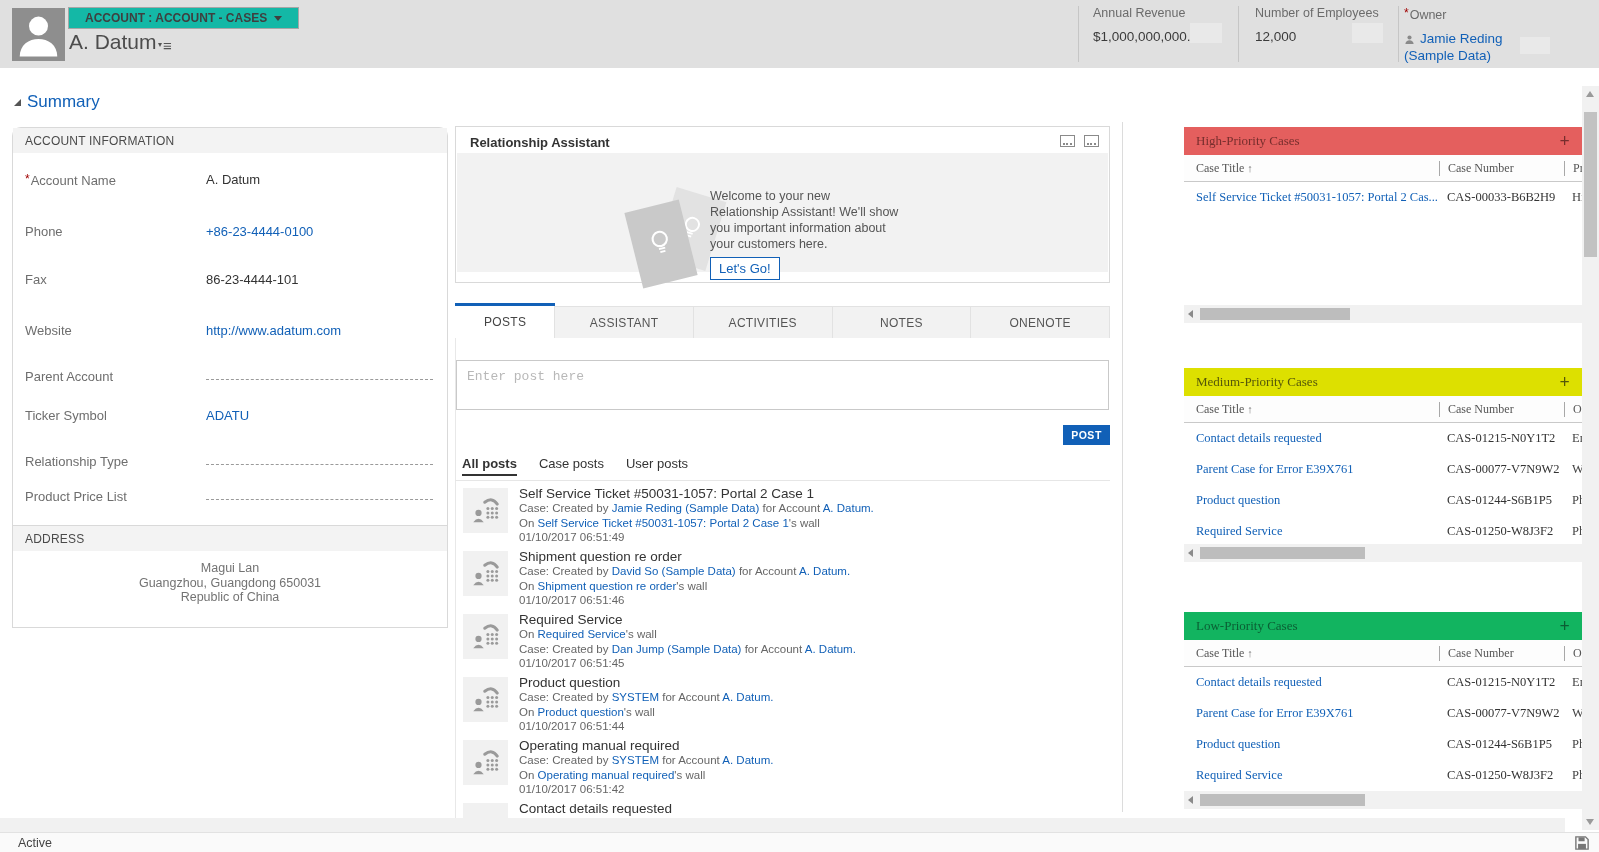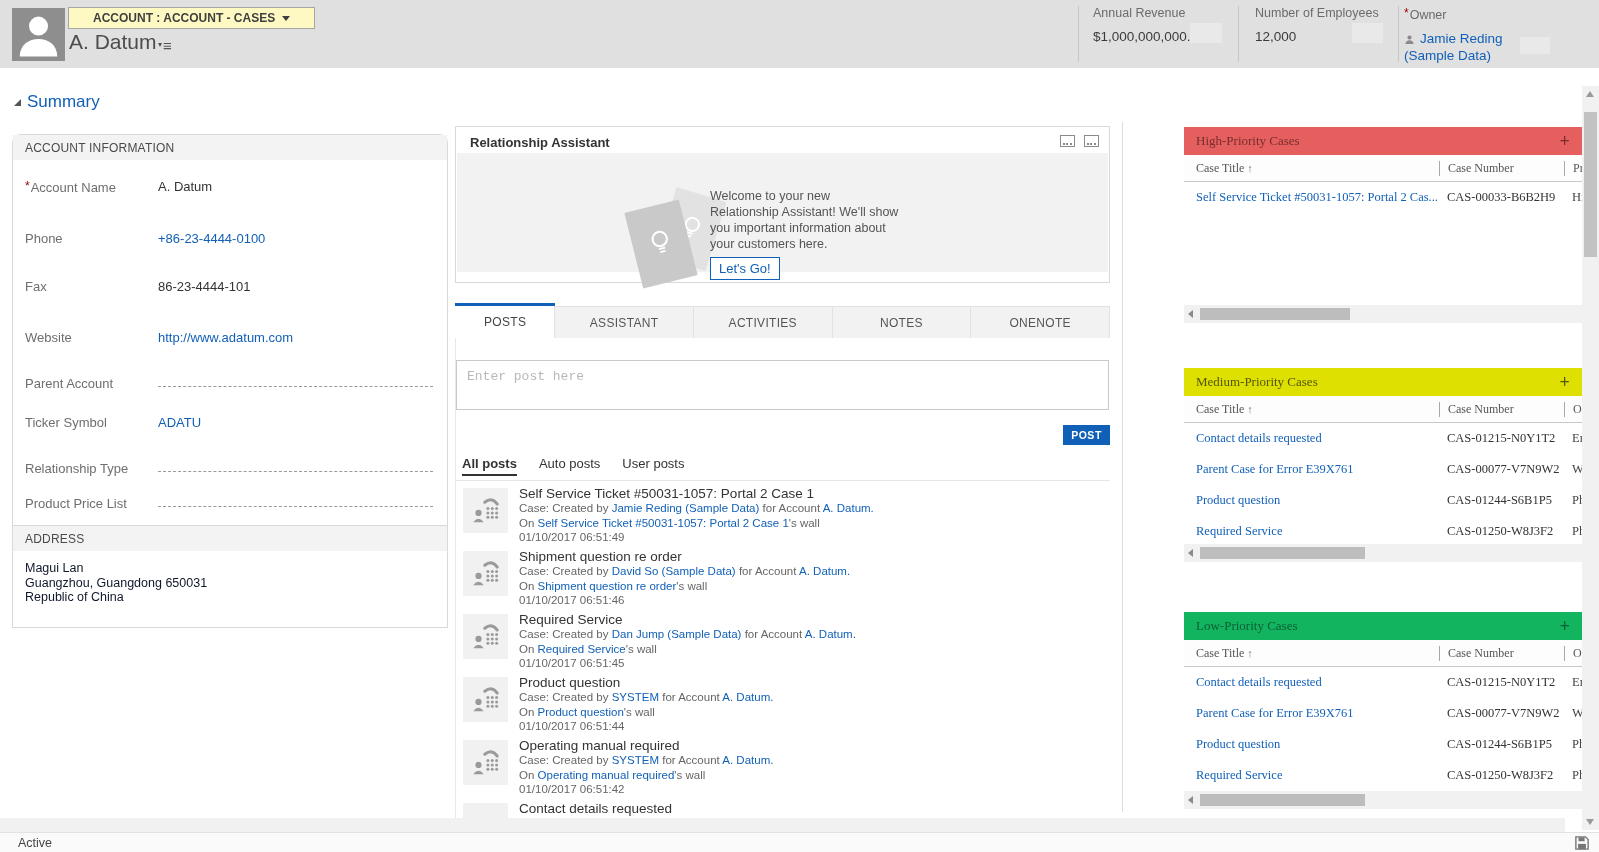--- a/index.html
+++ b/index.html
@@ -4,21 +4,21 @@
 <style>
   * { margin:0; padding:0; box-sizing:border-box; }
   html,body { background:#fff; }
   body { font-family:"Liberation Sans", sans-serif; }
   .screen { position:relative; width:1599px; height:852px; background:#fff; overflow:hidden; color:#333; font-size:13px; }
 
   
   .app-header { position:absolute; left:0; top:0; width:100%; height:68px; background:#e0e0e0; }
   .avatar { position:absolute; left:12px; top:8px; width:53px; height:53px; background:#8e8e8e; overflow:hidden; }
   .entity-selector { position:absolute; left:68px; top:7px; height:22px; display:flex; align-items:center; gap:7px;
-      background:#fef9c3; border:1px solid #a6a6a6; padding:0 24px; font-size:12px; font-weight:700; color:#3f3f3f; cursor:pointer; }
+      background:#14b8a6; border:1px solid #a6a6a6; padding:0 16px; font-size:12px; font-weight:700; color:#3f3f3f; cursor:pointer; }
   .caret-down { width:0; height:0; border-left:4px solid transparent; border-right:4px solid transparent; border-top:5px solid #3f3f3f; }
   .record-title { position:absolute; left:69px; top:30px; font-size:21px; color:#4c4c4c; }
   .form-switcher { position:absolute; left:158px; top:37px; font-size:15px; color:#555; cursor:pointer; }
   .form-switcher .tiny-caret { font-size:8px; vertical-align:4px; margin-right:1px; }
   .hdr-div { position:absolute; top:6px; width:1px; height:56px; background:#c6c6c6; }
   .hdr-field { position:absolute; top:6px; }
   .hdr-field .lbl { font-size:12.5px; color:#6b6b6b; }
   .hdr-field .val { margin-top:9px; font-size:13.5px; color:#3b3b3b; }
   .hdr-field .val a { color:#1160b7; text-decoration:none; }
   .req-star { color:#a00000; font-size:12px; margin-right:1px; vertical-align:2px; }
@@ -26,29 +26,29 @@
   .owner-val { margin-top:7px; width:150px; line-height:15px; font-size:13px; }
   .person-glyph { display:inline-block; vertical-align:-2px; margin-right:5px; }
 
   
   .summary { position:absolute; left:14px; top:92px; display:flex; align-items:center; gap:6px; cursor:pointer; }
   .collapse-tri { width:0; height:0; border-right:7px solid #555; border-top:7px solid transparent; }
   .summary-text { font-size:17px; color:#1160b7; }
 
   
   .panel-box { position:absolute; left:12px; width:436px; border:1px solid #d9d9d9; background:#fff; }
-  .box1 { top:134px; height:494px;border-radius:9px; }
+  .box1 { top:127px; height:494px;border-radius:9px; }
   .box2 { top:525px; height:103px; }
   .box-header { height:25px; background:#f3f3f3; font-size:12px; color:#4a4a4a; padding:6px 12px 0 12px; letter-spacing:.2px; }
-  .field-row { position:absolute; left:12px; right:14px; display:flex; align-items:flex-start; }
+  .field-row { position:absolute; left:12px; right:14px; display:flex; align-items:flex-start;gap:48px; }
   .fl { width:133px; font-size:13px; color:#6e6e6e; flex:none; }
   .fv { flex:1; font-size:13px; color:#333; }
   .fv a { color:#1160b7; text-decoration:none; }
   .dash { display:block; border-bottom:1px dashed #9a9a9a; height:11px; }
-  .addr-lines { padding:10px 12px; font-size:12.5px; color:#0f172a; line-height:14.5px; }
+  .addr-lines { padding:10px 12px; font-size:12.5px; color:#737373; line-height:14.5px;text-align:center; }
 
   
   .assistant-card { position:absolute; left:455px; top:126px; width:655px; height:157px; border:1px solid #d9d9d9; background:#fff; }
   .ac-title { position:absolute; left:14px; top:8px; font-size:13px; font-weight:700; color:#333; }
   .ac-icons { position:absolute; right:10px; top:8px; display:flex; gap:9px; }
   .win-icon { width:15px; height:12px; border:1px solid #8a8a8a; position:relative; background:#fff; cursor:pointer; }
   .win-icon::after { content:""; position:absolute; left:2px; right:2px; bottom:1px; border-bottom:2px dotted #8a8a8a; }
   .ac-body { position:absolute; left:1px; right:1px; top:26px; bottom:10px; background:#f2f2f2; }
   .idea-card { position:absolute; display:flex; align-items:center; justify-content:center; }
   .idea-back { left:208px; top:40px; width:52px; height:72px; background:#e2e2e2; transform:rotate(17deg); }
@@ -267,21 +267,21 @@
   </div>
   <div class="mid-rule"></div>
 
   <div class="composer">
     <textarea placeholder="Enter post here" style=""></textarea>
   </div>
   <div class="post-btn">POST</div>
 
   <div class="filters">
     <span class="filter active">All posts</span>
-    <span class="filter">Auto posts</span>
+    <span class="filter">Case posts</span>
     <span class="filter">User posts</span>
   </div>
   <div class="posts-divider"></div>
 
   <div class="posts">
 
     <div class="post">
       <div class="pi">
         <svg width="30" height="30" viewBox="0 0 24 24" fill="#9a9a9a">
             <path d="M11 5 q6 -4.5 10 1.5" stroke="#9a9a9a" stroke-width="2.4" fill="none" stroke-linecap="round"></path>
@@ -343,22 +343,22 @@
             <circle cx="20.5" cy="13.5" r="1.2"></circle>
             <circle cx="13.5" cy="17" r="1.2"></circle>
             <circle cx="17" cy="17" r="1.2"></circle>
             <circle cx="20.5" cy="17" r="1.2"></circle>
             <circle cx="6" cy="13.5" r="2.5"></circle>
             <path d="M1.8 21 q4.2 -5.5 8.4 0 z"></path>
           </svg>
       </div>
       <div class="pc">
         <div class="post-title">Required Service</div>
+        <div class="post-meta"><span>On</span> <a href="#">Required Service</a><span>'s wall</span></div>
         <div class="post-meta"><span>Case: Created by</span> <a href="#">Dan Jump (Sample Data)</a> <span>for Account</span> <a href="#">A. Datum.</a></div>
-        <div class="post-meta"><span>On</span> <a href="#">Required Service</a><span>'s wall</span></div>
         <div class="post-ts">01/10/2017 06:51:45</div>
       </div>
     </div>
 
     <div class="post">
       <div class="pi">
         <svg width="30" height="30" viewBox="0 0 24 24" fill="#9a9a9a">
             <path d="M11 5 q6 -4.5 10 1.5" stroke="#9a9a9a" stroke-width="2.4" fill="none" stroke-linecap="round"></path>
             <circle cx="13.5" cy="10" r="1.2"></circle>
             <circle cx="17" cy="10" r="1.2"></circle>

